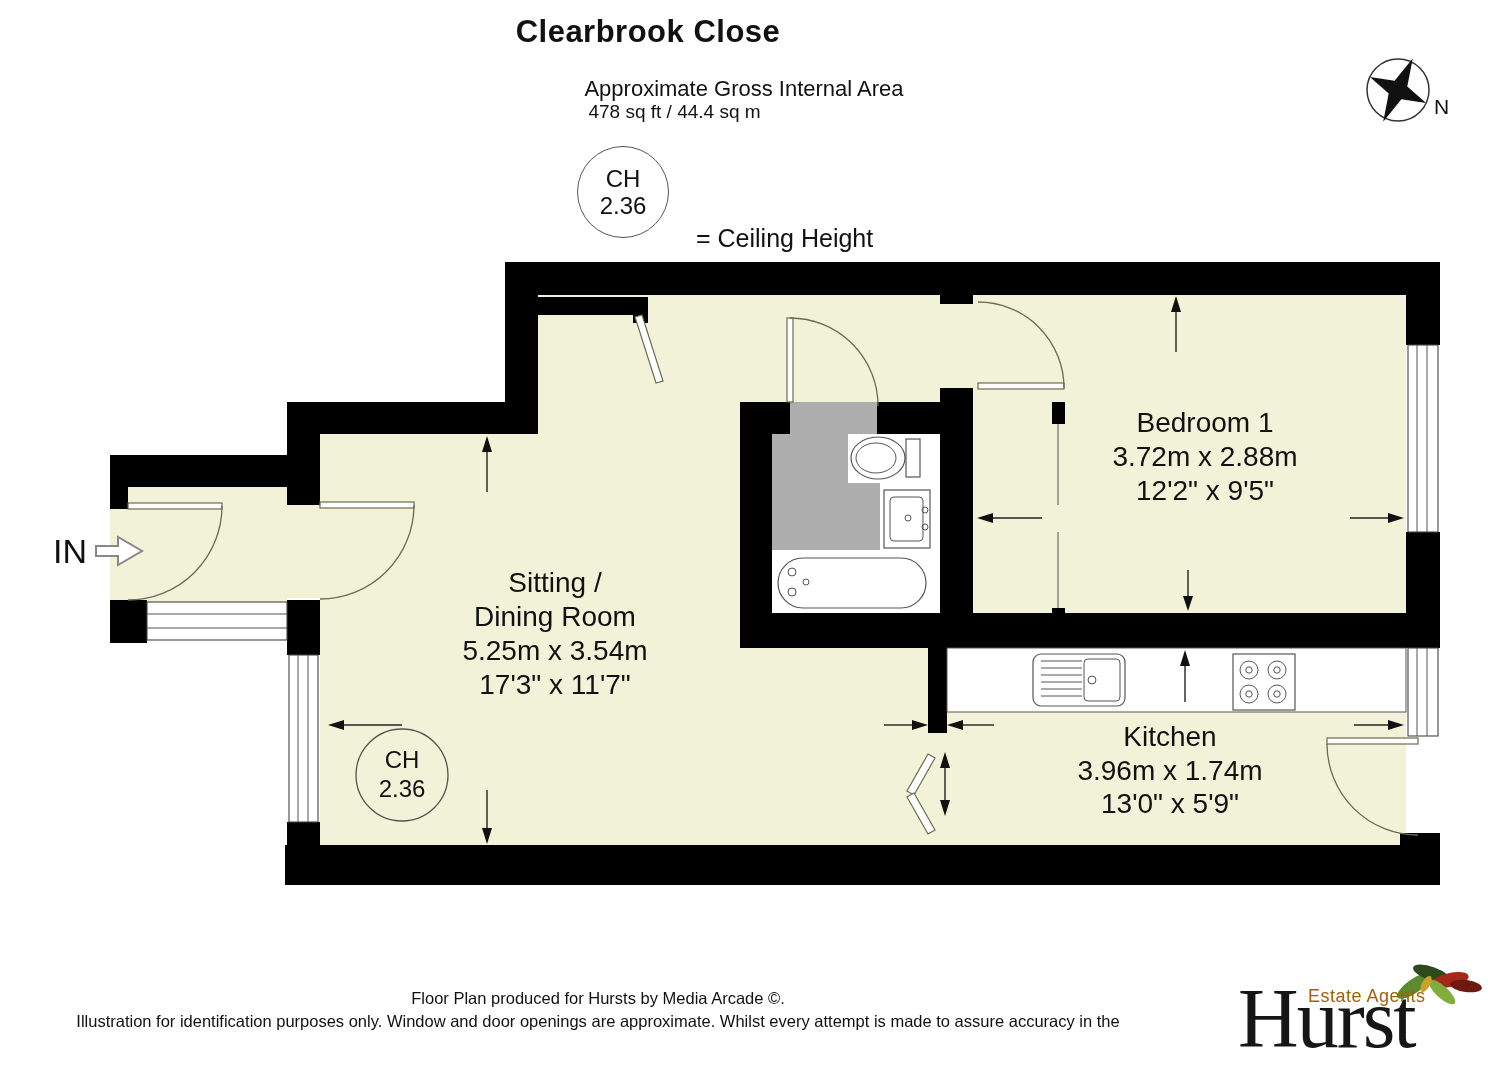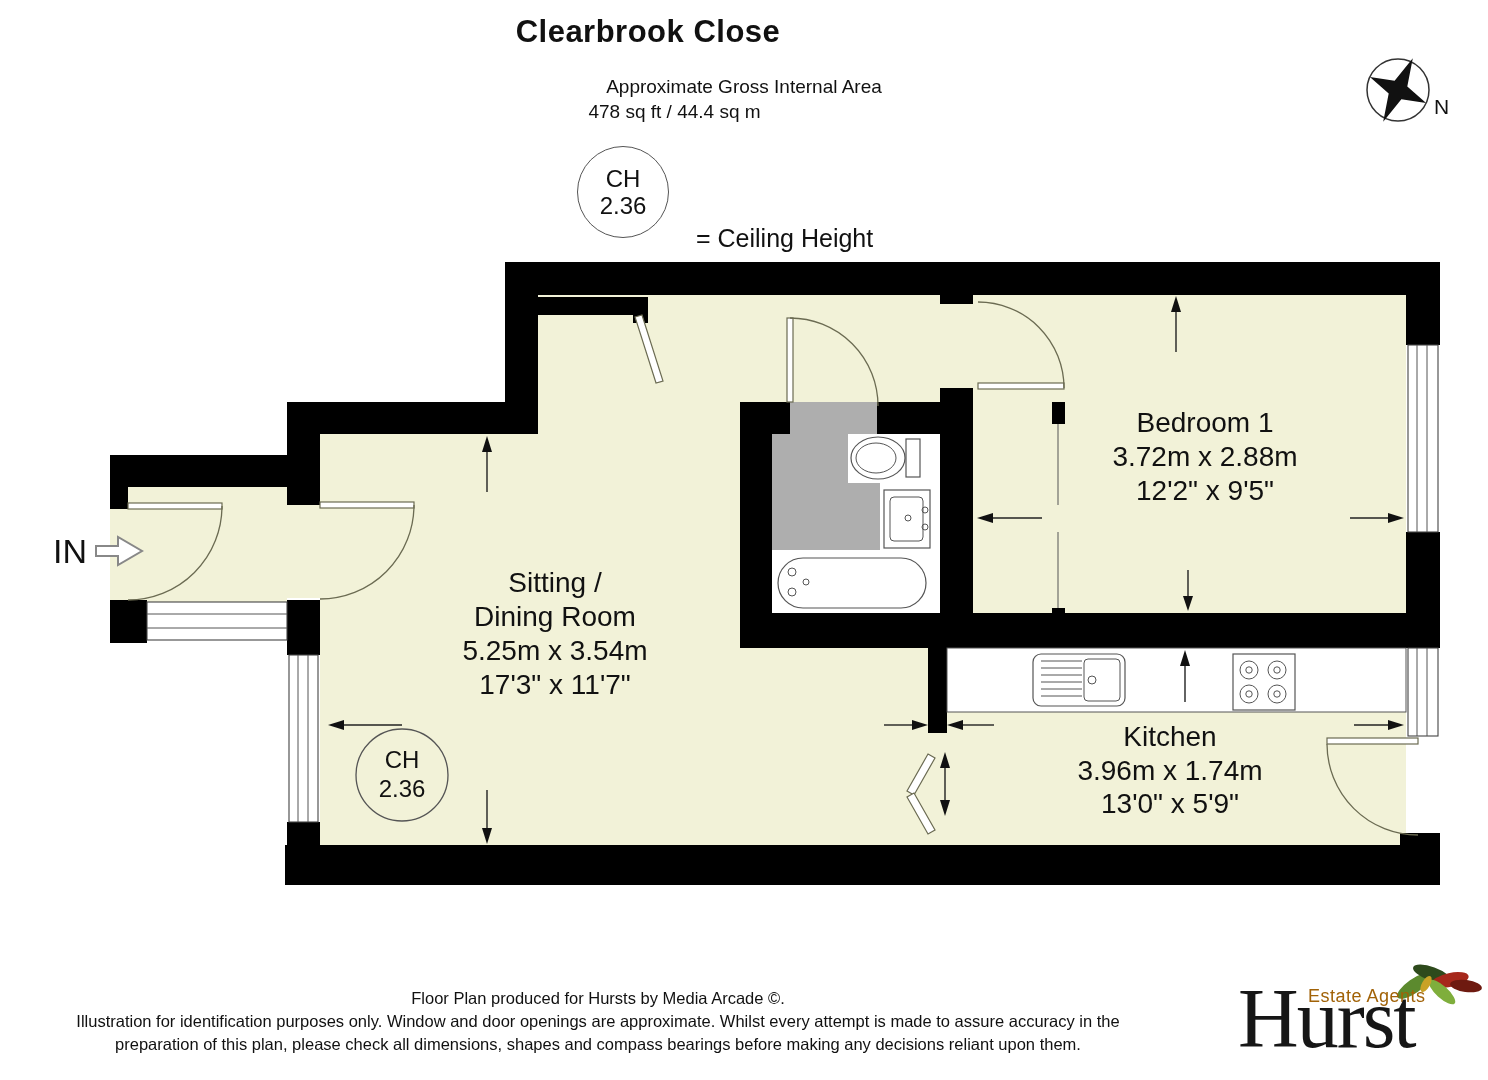--- a/index.html
+++ b/index.html
@@ -1,20 +1,20 @@
 <!DOCTYPE html>
 <html><head>
 <meta charset="utf-8">
 <style>
   html,body{margin:0;padding:0;background:#ffffff;}
   #page{position:relative;width:1488px;height:1080px;background:#fff;overflow:hidden;
         font-family:"Liberation Sans",sans-serif;color:#111;}
   .abs{position:absolute;}
   #title{top:14px;left:0;width:1296px;text-align:center;font-size:31px;font-weight:bold;letter-spacing:.5px;}
-  #area1{top:76px;left:0;width:1488px;text-align:center;font-size:19px;}
+  #area1{top:76px;left:0;width:1488px;text-align:center;font-size:22px;}
   #area2{top:101px;left:0;width:1349px;text-align:center;font-size:19px;}
   #legend-circle{top:146px;left:577px;width:90px;height:90px;border:1.3px solid #555;border-radius:50%;
       display:flex;flex-direction:column;align-items:center;justify-content:center;font-size:24px;line-height:27px;}
   #legend-label{top:176px;left:696px;font-size:25px;margin-top:48px;}
   #ground-floor{top:903px;left:0;width:1460px;text-align:center;font-size:40px;letter-spacing:1px;}
   #footer{top:987px;left:0;width:1196px;text-align:center;font-size:16.5px;line-height:23px;}
   #logo{top:952px;left:1238px;width:250px;height:128px;}
   #logo-tagline{top:34px;left:70px;font-size:18px;color:#a16207;letter-spacing:.5px;}
   #logo-name{top:18px;left:0px;font-size:84px;font-family:"Liberation Serif",serif;color:#161616;letter-spacing:-2px;}
   svg text{font-family:"Liberation Sans",sans-serif;fill:#111;}
@@ -287,21 +287,20 @@
         <text class="lbl" x="1170" y="540" text-anchor="middle">3.96m x 1.74m</text>
         <text class="lbl" x="1170" y="573" text-anchor="middle">13'0" x 5'9"</text>
       </g>
     </g>
   </svg>
 
 
   <div class="abs" id="footer">
     <div>Floor Plan produced for Hursts by Media Arcade ©.</div>
     <div>Illustration for identification purposes only. Window and door openings are approximate. Whilst every attempt is made to assure accuracy in the</div>
-    <div>preparation of this plan, please check all dimensions, shapes and compass bearings before making any decisions reliant upon them.</div>
   </div>
 
   <div class="abs" id="logo">
     <svg class="abs" style="top:0;left:148px" width="100" height="56" viewBox="0 0 100 56">
       <ellipse cx="28" cy="34" rx="20" ry="7" transform="rotate(-35 28 34)" fill="#5c8a2e"></ellipse>
       <ellipse cx="46" cy="22" rx="20" ry="7" transform="rotate(20 46 22)" fill="#2e4a1c"></ellipse>
       <ellipse cx="64" cy="28" rx="19" ry="7" transform="rotate(-12 64 28)" fill="#a6281b"></ellipse>
       <ellipse cx="56" cy="40" rx="17" ry="6" transform="rotate(42 56 40)" fill="#7fae3c"></ellipse>
       <ellipse cx="80" cy="34" rx="16" ry="6" transform="rotate(8 80 34)" fill="#6e1a10"></ellipse>
       <ellipse cx="40" cy="32" rx="9" ry="4" transform="rotate(-60 40 32)" fill="#c9a227"></ellipse>

